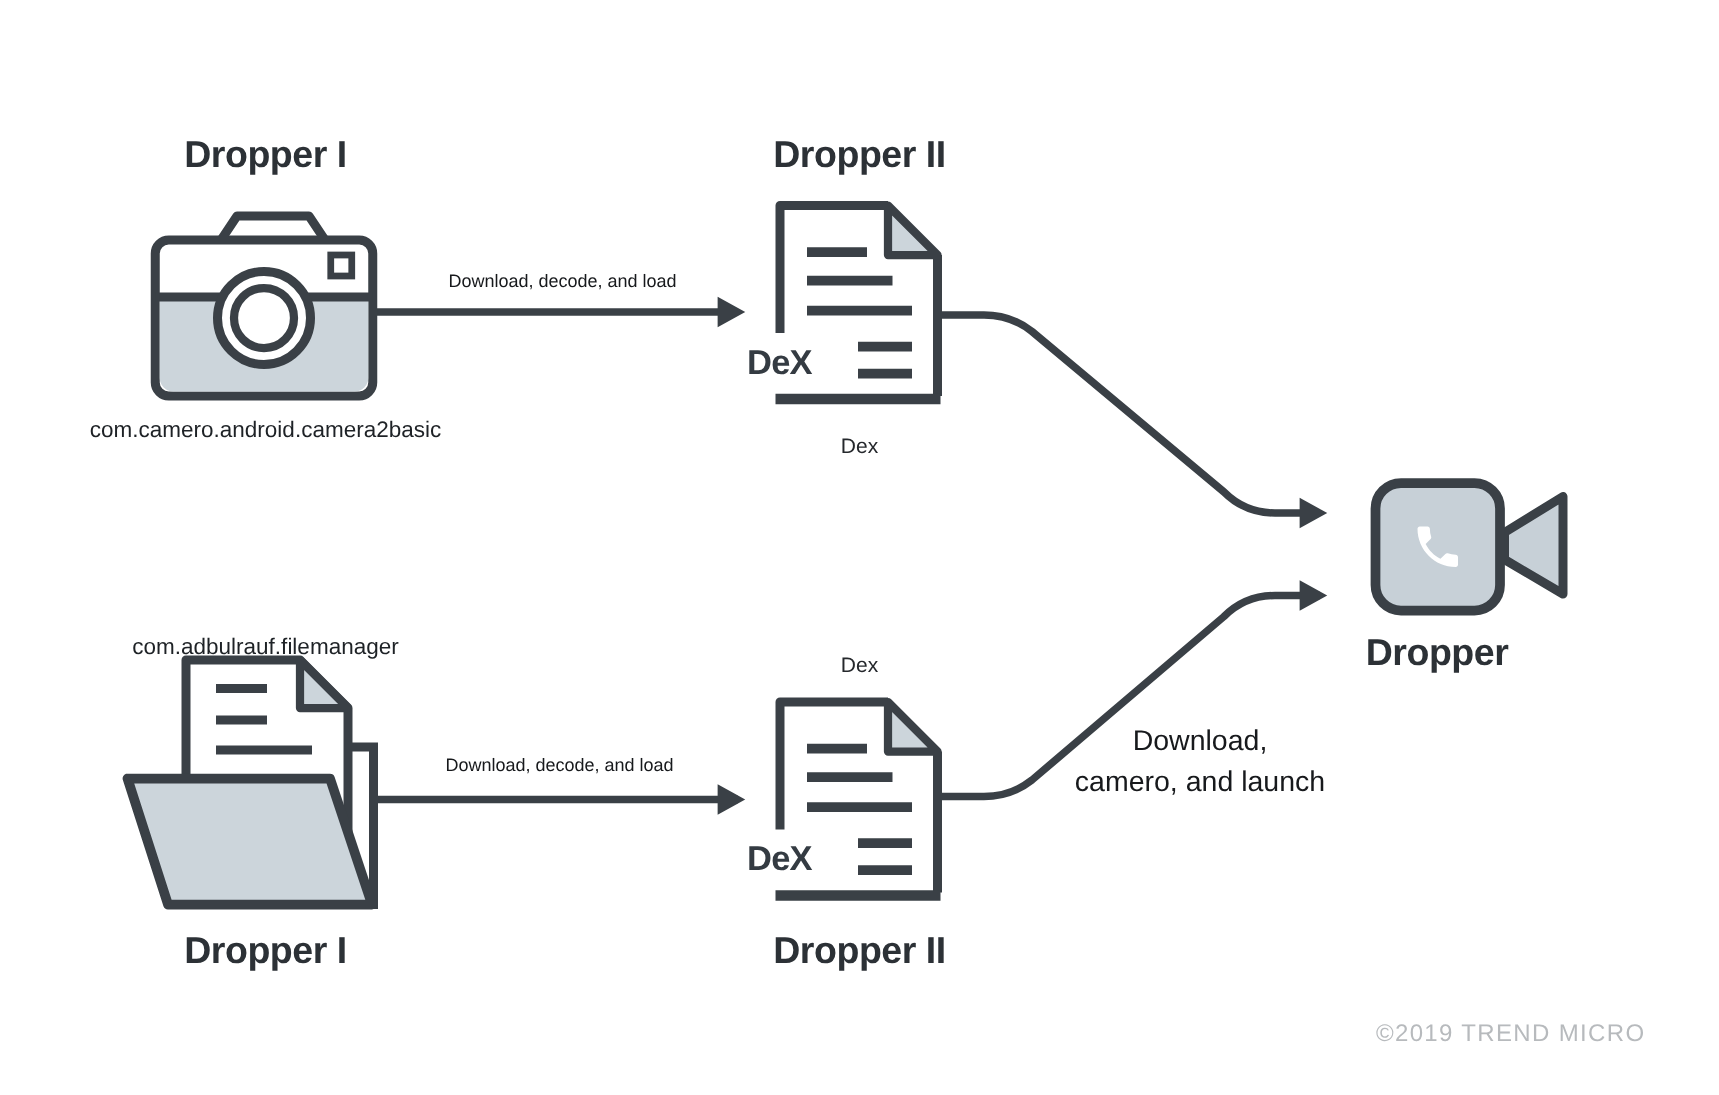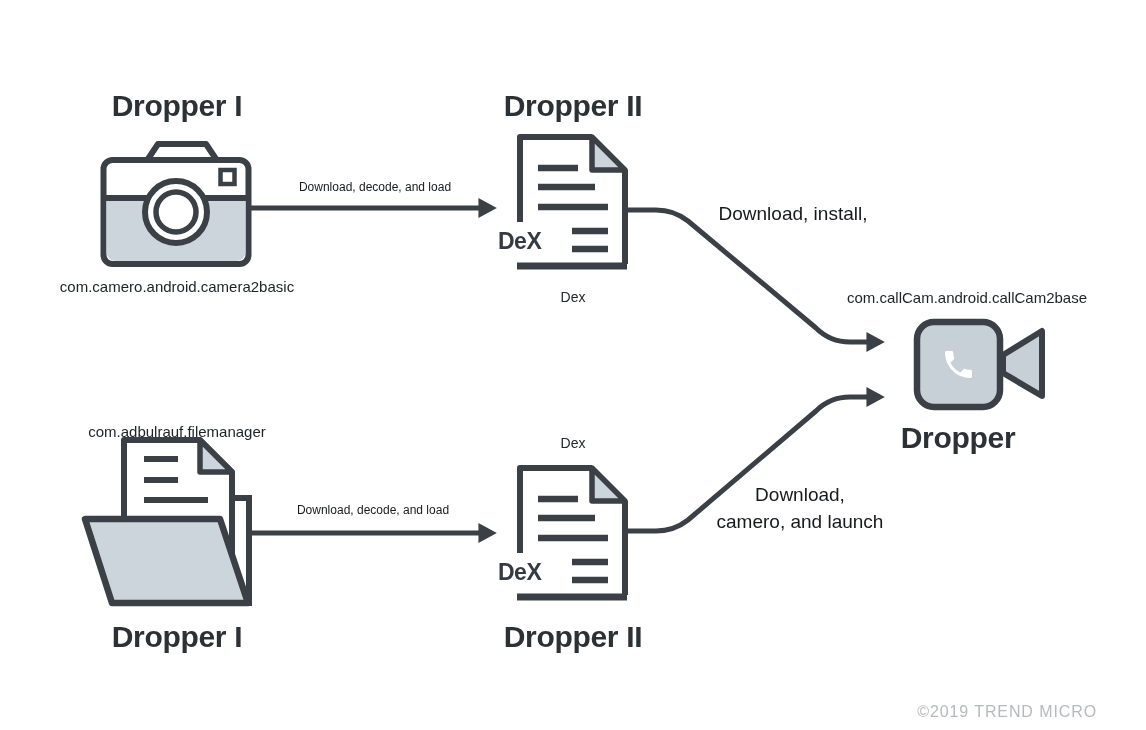--- a/index.html
+++ b/index.html
@@ -9,27 +9,27 @@
     --heading:#2c3136;
     --text-dark:#17191c;
     --pkg:#1e2226;
     --muted:#b7babd;
   }
   html,body{margin:0;padding:0;background:#fff;}
   body{font-family:"Liberation Sans","DejaVu Sans",sans-serif;}
   .stage{position:relative;width:1146px;height:730px;background:#ffffff;overflow:hidden;}
   .abs{position:absolute;white-space:nowrap;}
   .center{transform:translateX(-50%);text-align:center;}
-  .h1{font-weight:bold;font-size:30px;color:var(--heading);letter-spacing:-0.3px;}
+  .h1{font-weight:bold;font-size:25px;color:var(--heading);letter-spacing:-0.3px;}
   .pkg{font-size:15px;color:var(--pkg);}
   .lbl{font-size:12px;color:var(--text-dark);}
   .lbl2{font-size:19px;color:var(--text-dark);line-height:27px;}
   .cap{font-size:14px;color:#25282c;}
   .dex{font-weight:bold;font-size:23px;color:#343b42;letter-spacing:-0.5px;}
-  .copyright{font-size:16px;color:var(--muted);letter-spacing:0.9px;margin-top:22px;}
+  .copyright{font-size:16px;color:var(--muted);letter-spacing:0.9px;}
   svg{display:block;}
   .stroke-ink{stroke:var(--ink);}
   .fill-light{fill:var(--fill-light);}
   .fill-payload{fill:var(--fill-payload);}
   .fill-white{fill:#ffffff;}
   .nofill{fill:none;}
 </style>
 </head>
 <body>
 
@@ -71,24 +71,22 @@
     <path d="M117 40 L117 134" class="nofill stroke-ink" stroke-width="6"></path>
     <path d="M9 136 H119" class="nofill stroke-ink" stroke-width="7"></path>
     <path d="M30 38 H70 M30 57 H87 M30 77 H100 M64 101 H100 M64 119 H100" class="nofill stroke-ink" stroke-width="6.5"></path>
   </svg>
 
   <div class="abs dex" style="left:498px;top:228px">DeX</div>
 
   <div class="abs cap center" style="left:573px;top:289px">Dex</div>
 
   <div class="abs lbl2 center" style="left:793px;top:200px">
-    <div>Download, install,</div>
   </div>
 
-  <div class="abs pkg center" style="left:967px;top:289px">com.callCam.android.callCam2base</div>
 
   <svg class="abs" style="left:908px;top:318px" width="140" height="95" viewBox="0 0 140 95">
     <path d="M95 37 L134 13 V78 L95 55 Z" class="fill-payload stroke-ink" stroke-width="6" stroke-linejoin="round"></path>
     <rect x="9" y="4" width="83" height="85" rx="17" class="fill-payload stroke-ink" stroke-width="6.5"></rect>
     <g transform="translate(32.5,28.5) scale(1.5)">
       <path fill="#ffffff" d="M6.62 10.79c1.44 2.83 3.76 5.14 6.59 6.59l2.2-2.2c.27-.27.67-.36 1.02-.24 1.12.37 2.33.57 3.57.57.55 0 1 .45 1 1V20c0 .55-.45 1-1 1-9.39 0-17-7.61-17-17 0-.55.45-1 1-1h3.5c.55 0 1 .45 1 1 0 1.25.2 2.45.57 3.57.11.35.03.74-.25 1.02l-2.2 2.2z"></path>
     </g>
   </svg>
 
   <div class="abs h1 center" style="left:958px;top:421px">Dropper</div>

